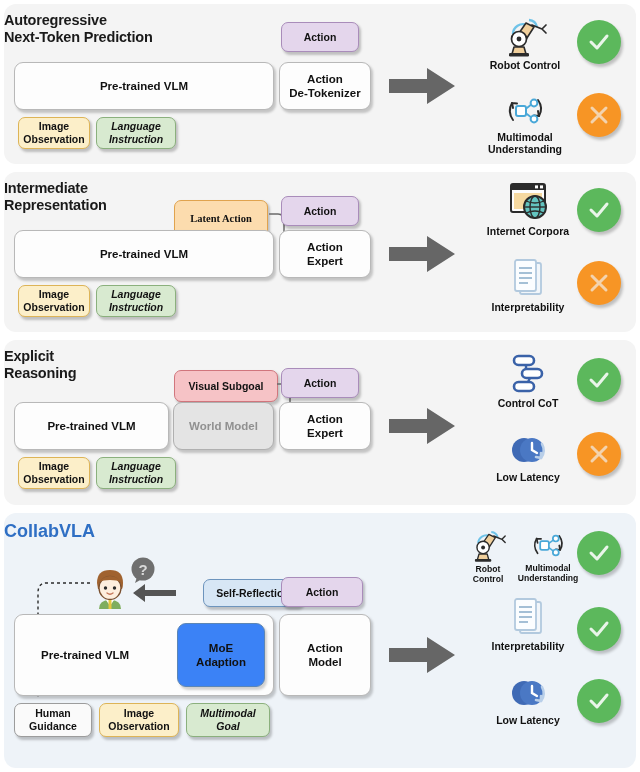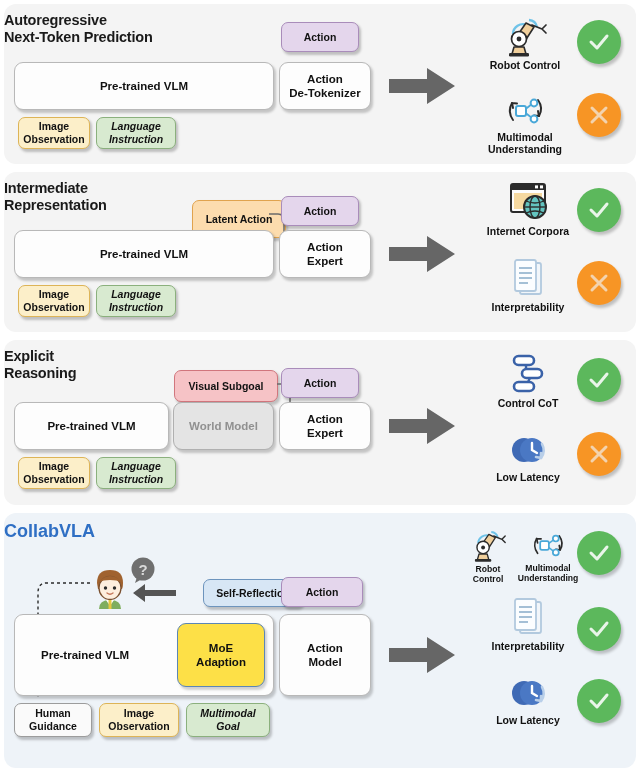--- a/index.html
+++ b/index.html
@@ -33,21 +33,21 @@
     background: #fdfdfd;
     border: 1.3px solid #b8b8b8;
     border-radius: 9px;
     box-shadow: 2px 2.5px 2.5px rgba(0,0,0,0.20);
     display: flex; align-items: center; justify-content: center;
     text-align: center;
     font-size: 11.5px; font-weight: bold; color: #111;
     line-height: 1.22; white-space: pre-line;
   }
   .box.dim { background: #e4e4e4; border-color: #b0b0b0; color: #909090; }
-  .box.moe { background: #fde047; border-color: #5c86b5; color: #111; border-width:1.5px;
+  .box.moe { background: #3b82f6; border-color: #5c86b5; color: #111; border-width:1.5px;
              box-shadow: 2px 2.5px 2.5px rgba(0,0,0,0.18); }
 
   
   .chip {
     position: absolute;
     border-radius: 7px;
     border: 1.3px solid #999;
     box-shadow: 2px 2.5px 2.5px rgba(0,0,0,0.22);
     display: flex; align-items: center; justify-content: center;
     text-align: center;
@@ -160,21 +160,21 @@
         <path d="M6 6 L20 20 M20 6 L6 20" fill="none" stroke="#f3d3ae" stroke-width="3" stroke-linecap="round"></path>
       </svg>
   </div>
 </div>
 
 <div class="panel" style="top:172px; height:160px;">
 
   <div class="panel-title">Intermediate
 Representation</div>
 
-  <div class="chip orange" style="left:188px; top:28px; width:94px; height:38px;">Latent Action</div>
+  <div class="chip orange" style="left:170px; top:28px; width:94px; height:38px;font-family:Liberation Serif, serif;">Latent Action</div>
 
   <div class="bigarrow" style="left:262px; top:40px;">
     <svg width="36" height="36" viewBox="0 0 36 36">
       <path d="M3 2 L12 2 Q18 2 18 10 L18 24" fill="none" stroke="#6b6b6b" stroke-width="1.5"></path>
       <path d="M14.5 22 L18 29 L21.5 22 Z" fill="#6b6b6b"></path>
     </svg>
   </div>
 
   <div class="box" style="left:10px; top:58px; width:260px; height:48px;">Pre-trained VLM</div>
 

